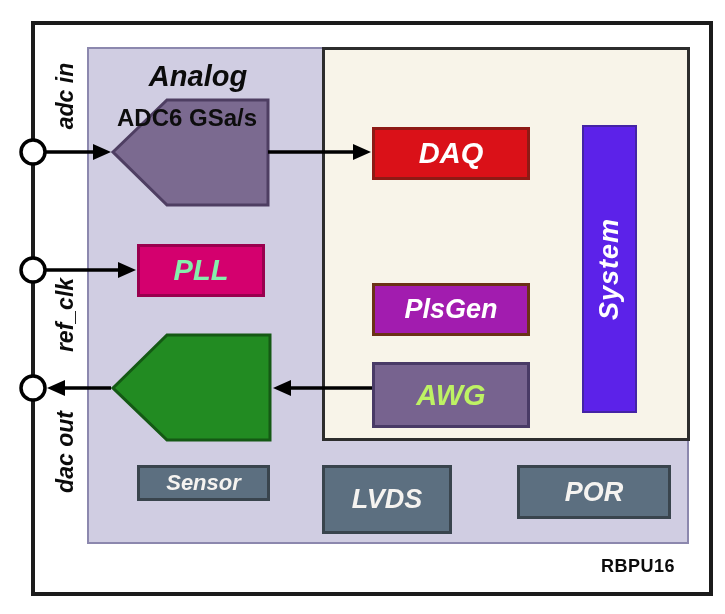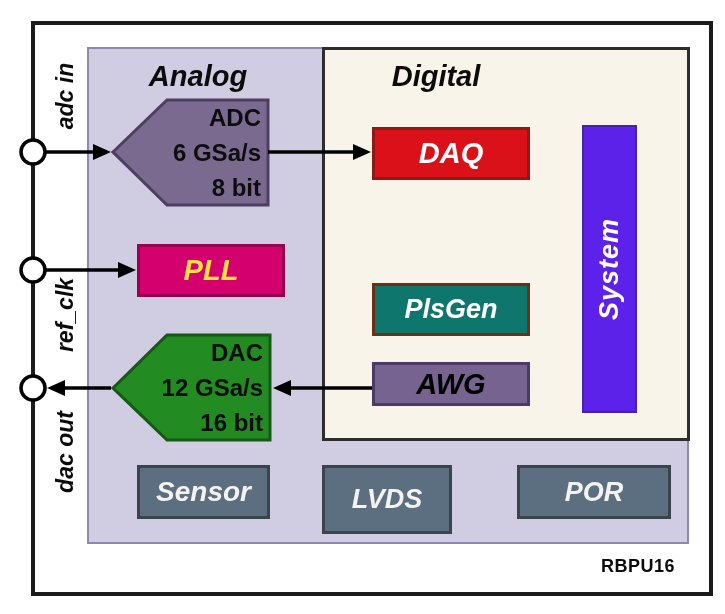--- a/index.html
+++ b/index.html
@@ -16,32 +16,32 @@
 
   .region-header { position:absolute; text-align:center; font-size:29px; font-weight:bold;
                    font-style:italic; color:#0b0b0b; }
   .header-analog { left:108px; top:60px; width:180px; }
   .header-digital { left:346px; top:60px; width:180px; }
 
   .block { position:absolute; display:flex; align-items:center; justify-content:center;
            font-weight:bold;font-style:italic; }
   .block-daq      { left:372px; top:127px; width:158px; height:53px; background:#da1118; border:3px solid #8e1a15; color:#ffffff; font-size:29px; }
   .block-feedback { left:372px; top:203px; width:158px; height:55px; background:#7e9a72; border:3px solid #44673a; color:#ffffff; font-size:27px; }
-  .block-plsgen   { left:372px; top:283px; width:158px; height:53px; background:#0f766e; border:3px solid #6b3117; color:#ffffff; font-size:27px; }
-  .block-awg      { left:372px; top:362px; width:158px; height:44px; background:#77638f; border:3px solid #493a66; color:#000000; font-size:29px; }
-  .block-pll      { left:137px; top:244px; width:148px; height:53px; background:#d4006e; border:3px solid #99004e; color:#fde047; font-size:29px; }
-  .block-sensor   { left:137px; top:465px; width:133px; height:54px; background:#5c6f80; border:3px solid #39444d; color:#f5f3f0; font-size:28px; }
+  .block-plsgen   { left:372px; top:283px; width:158px; height:53px; background:#a21caf; border:3px solid #6b3117; color:#ffffff; font-size:27px; }
+  .block-awg      { left:372px; top:362px; width:158px; height:66px; background:#77638f; border:3px solid #493a66; color:#bef264; font-size:29px; }
+  .block-pll      { left:137px; top:244px; width:128px; height:53px; background:#d4006e; border:3px solid #99004e; color:#86efac; font-size:29px; }
+  .block-sensor   { left:137px; top:465px; width:133px; height:36px; background:#5c6f80; border:3px solid #39444d; color:#f5f3f0; font-size:22px; }
   .block-lvds     { left:322px; top:465px; width:130px; height:69px; background:#5c6f80; border:3px solid #39444d; color:#f5f3f0; font-size:27px; }
   .block-por      { left:517px; top:465px; width:154px; height:54px; background:#5c6f80; border:3px solid #39444d; color:#f5f3f0; font-size:27px; }
 
   .block-system   { left:582px; top:125px; width:55px; height:288px; background:#5c22e9; border:2px solid #4423a6; color:#ffffff; font-size:27px; }
   .vertical-text  { writing-mode: vertical-rl; transform: rotate(180deg); letter-spacing:1px; }
 
   .pent-svg { position:absolute; }
-  .pent-label { position:absolute; display:flex; flex-direction:column; justify-content:center;
+  .pent-label { position:absolute; display:flex; flex-direction:row; justify-content:center;
                 text-align:right; font-weight:bold; color:#0d0d0d; font-size:24px; line-height:35px; }
   .adc-svg   { left:111px; top:98px;  width:160px; height:110px; }
   .adc-label { left:113px; top:100px; width:148px; height:105px; }
   .dac-svg   { left:111px; top:333px; width:162px; height:110px; }
   .dac-label { left:113px; top:335px; width:150px; height:105px; }
 
   .port-label { position:absolute; transform:rotate(-90deg); text-align:center;
                 font-size:23px; font-weight:bold; font-style:italic; color:#0b0b0b; white-space:nowrap; }
   .port-adc-in  { left:20px; top:83px;  width:90px; height:26px; }
   .port-ref-clk { left:20px; top:302px; width:90px; height:26px; }
@@ -56,39 +56,32 @@
 <body>
 
 <div class="canvas">
 
   <div class="outer-box"></div>
 
   <div class="analog-region"></div>
   <div class="digital-region"></div>
 
   <div class="region-header header-analog">Analog</div>
-  <div class="region-header header-digital">Digital</div>
 
   <svg class="pent-svg adc-svg" viewBox="0 0 160 110">
     <polygon points="2,54 56,2 157,2 157,107 56,107" fill="#7b6a90" stroke="#4e3e62" stroke-width="3"></polygon>
   </svg>
   <div class="pent-label adc-label">
     <span>ADC</span>
     <span>6 GSa/s</span>
-    <span>8 bit</span>
   </div>
 
   <svg class="pent-svg dac-svg" viewBox="0 0 162 110">
     <polygon points="2,55 56,2 159,2 159,107 56,107" fill="#228b22" stroke="#145914" stroke-width="3"></polygon>
   </svg>
-  <div class="pent-label dac-label">
-    <span>DAC</span>
-    <span>12 GSa/s</span>
-    <span>16 bit</span>
-  </div>
 
   <div class="block block-pll">
     <span>PLL</span>
   </div>
 
   <div class="block block-daq">
     <span>DAQ</span>
   </div>
   <div class="block block-plsgen">
     <span>PlsGen</span>

